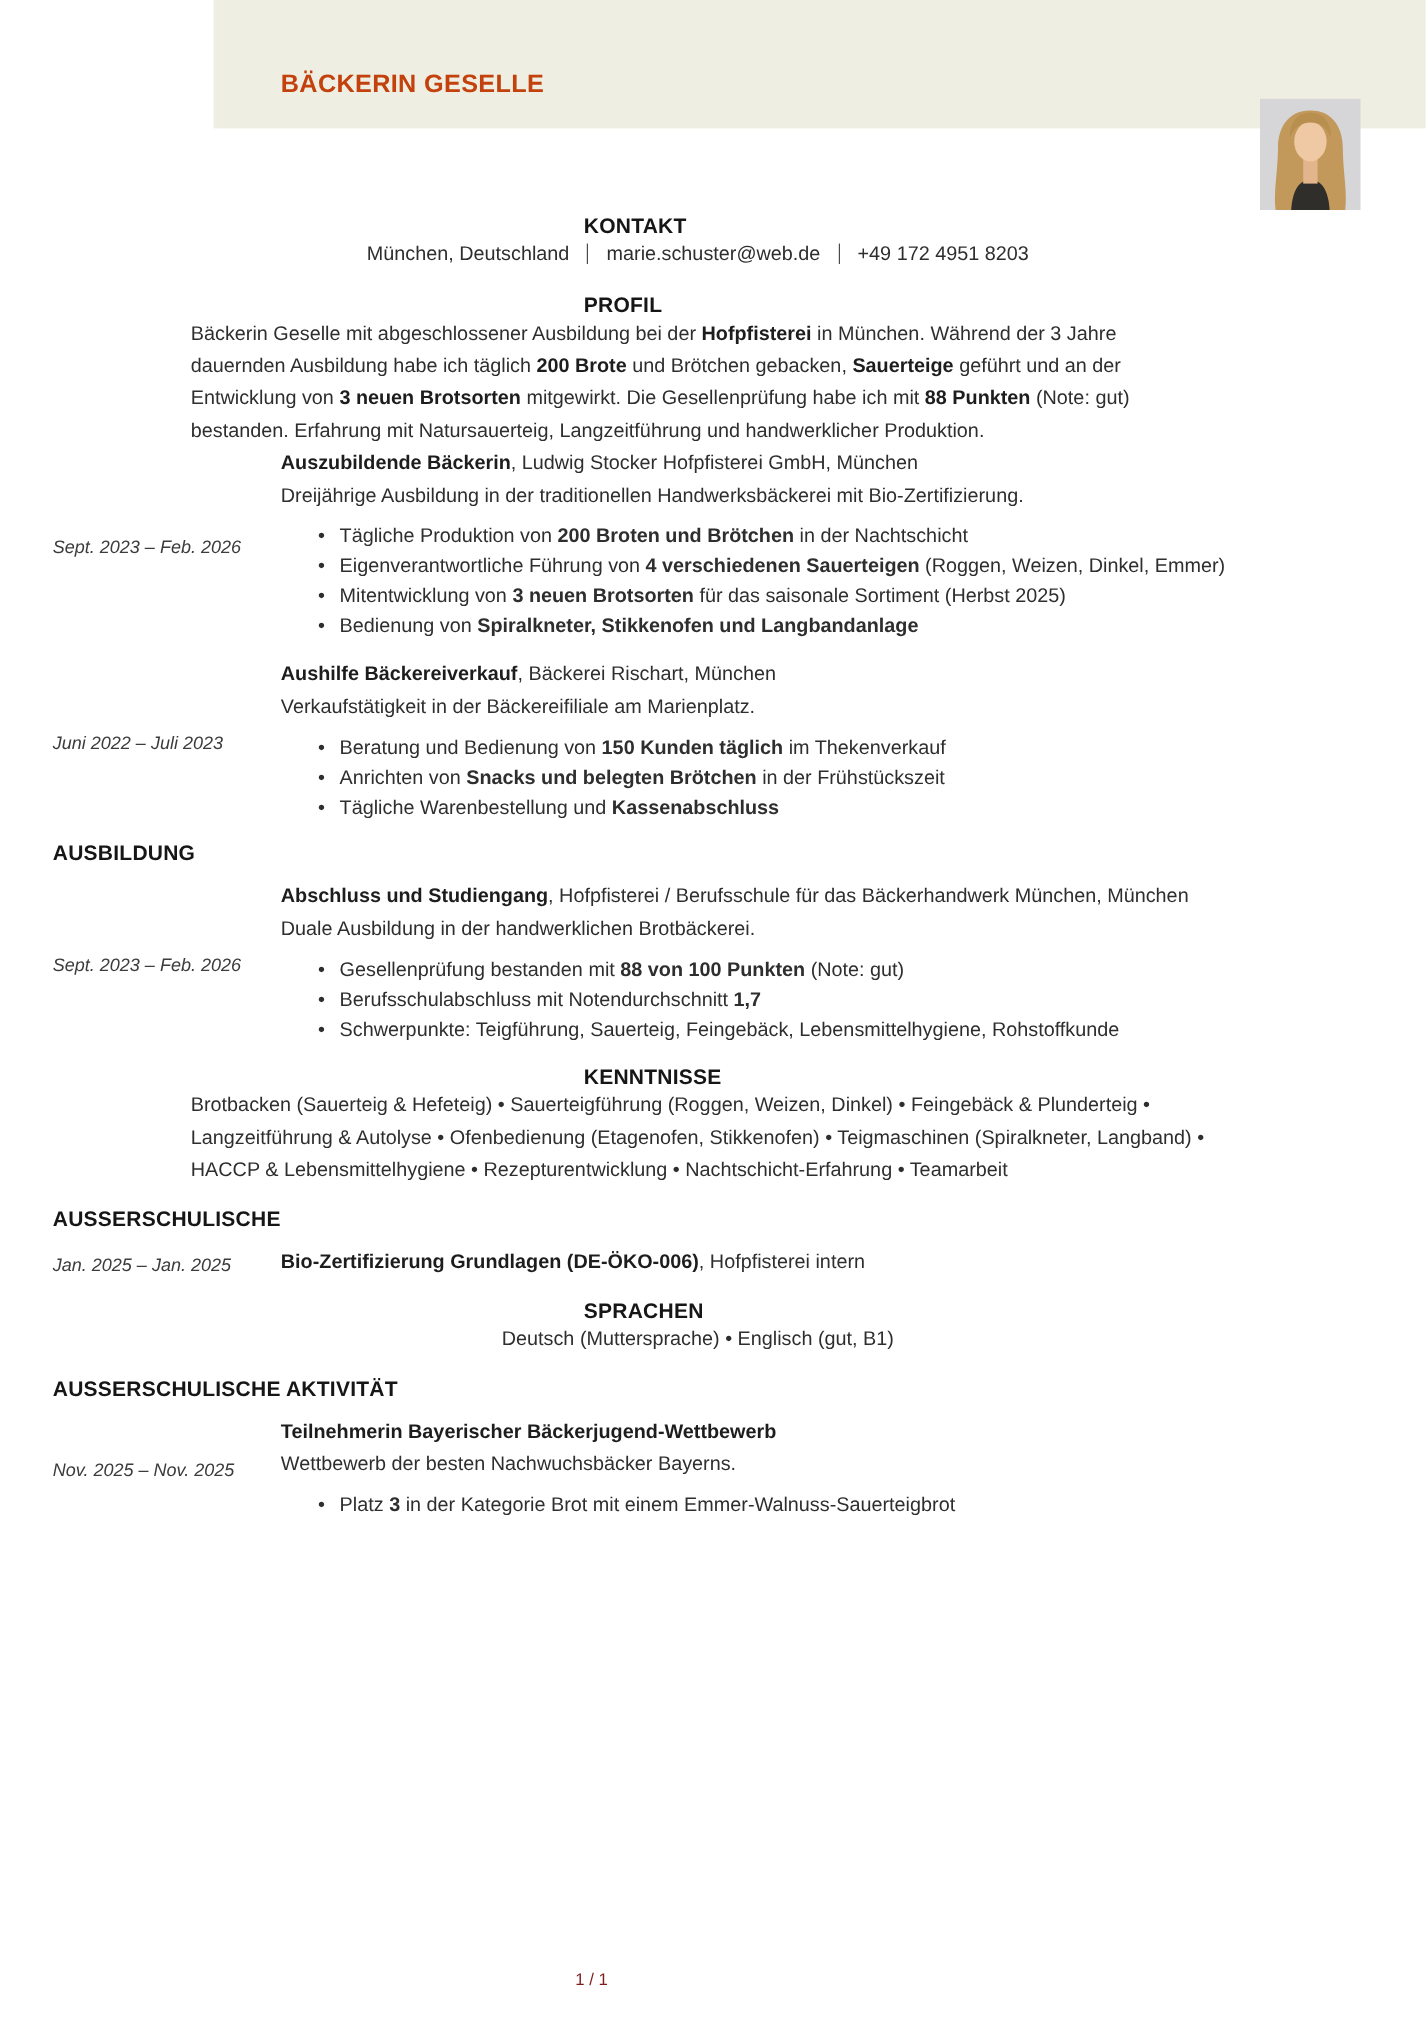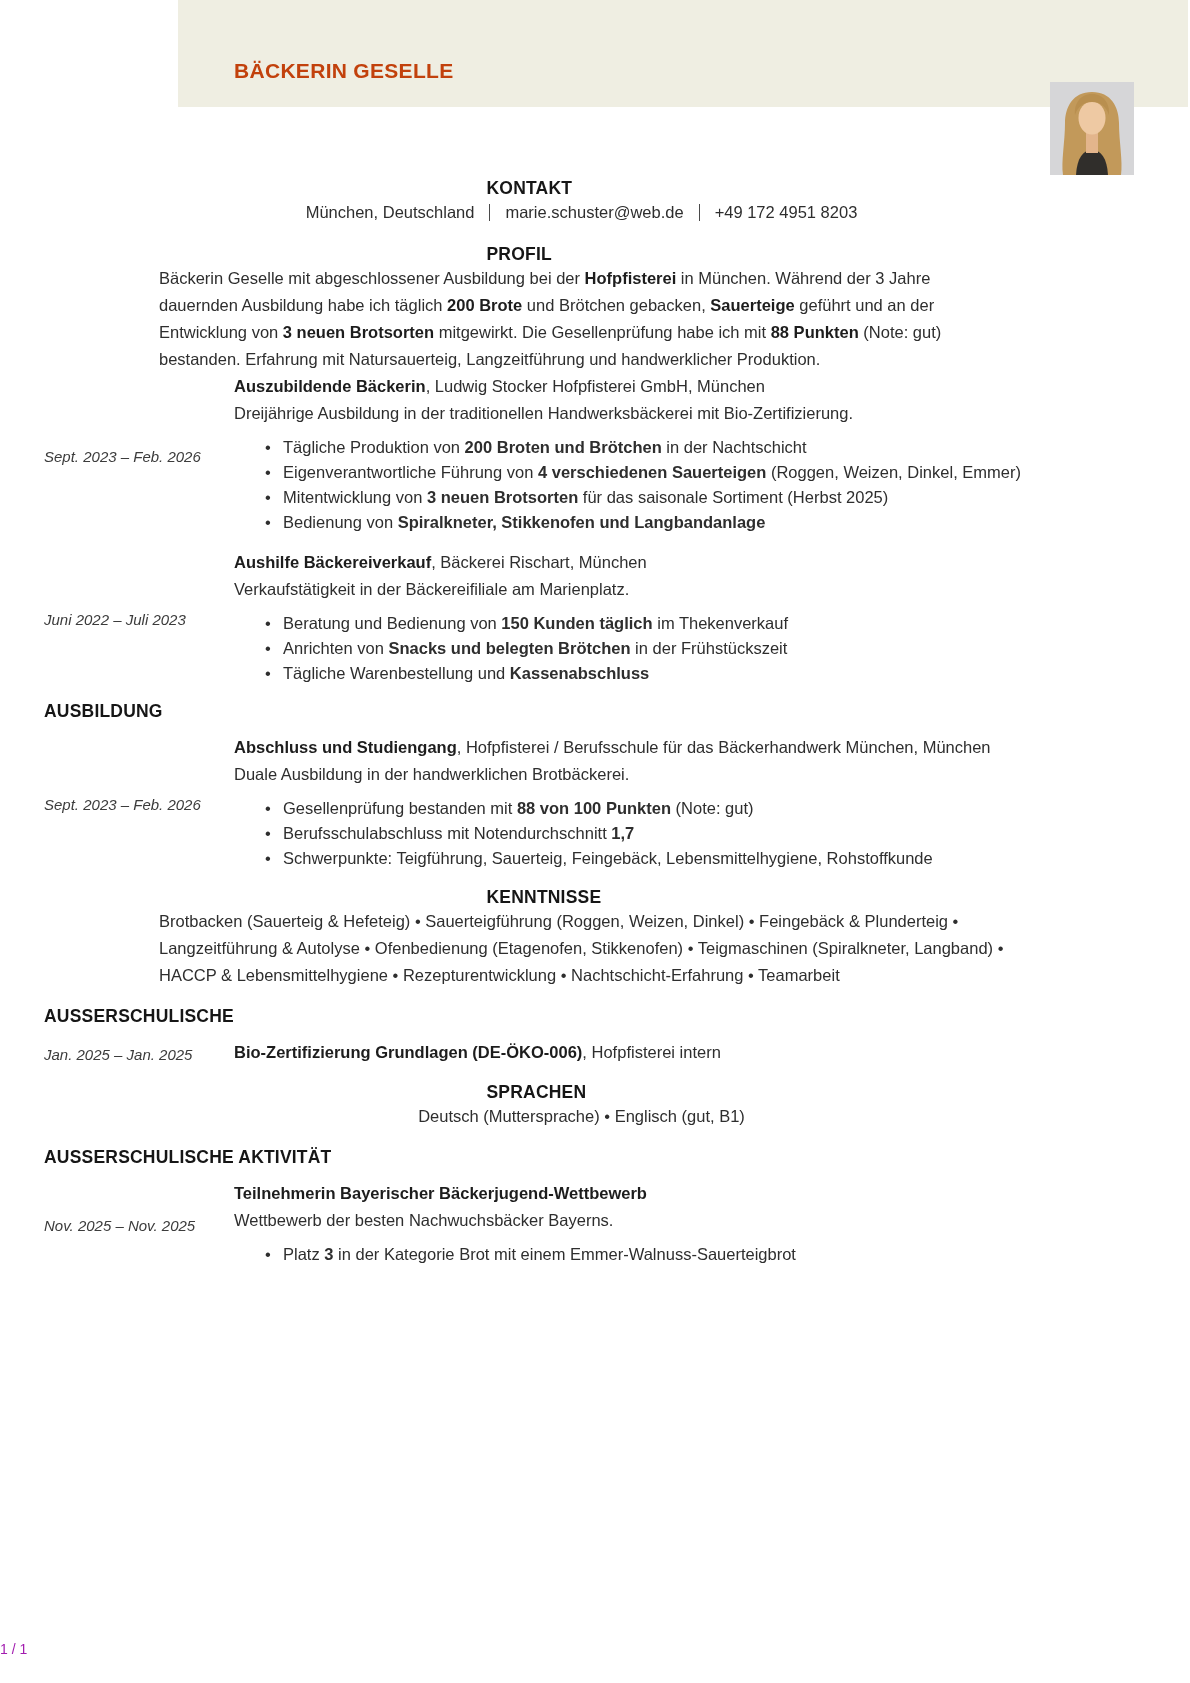--- a/index.html
+++ b/index.html
@@ -22,21 +22,21 @@
   .section-heading{font-size:17.5px;font-weight:700;color:#161616;letter-spacing:0.2px;margin:10px 0 12px 0;line-height:22px;}
   .entry{display:flex;align-items:center;margin-bottom:14px;}
   .entry-date{width:190px;flex-shrink:0;font-style:italic;font-size:15px;color:#3c3c3c;padding-top:4px;}
   .entry-body{flex:1;max-width:845px;}
   .entry-title{font-size:16.5px;line-height:27px;color:#2e2e2e;}
   .entry-sub{font-size:16.5px;line-height:27px;color:#2e2e2e;}
   ul.bullets{margin:8px 0 0 0;padding:0 0 0 31px;list-style:none;}
   ul.bullets li{position:relative;padding-left:18px;font-size:16.5px;line-height:25px;color:#2e2e2e;}
   ul.bullets li::before{content:"•";position:absolute;left:0;top:0;color:#2e2e2e;}
   .sep{display:inline-block;width:0;height:17px;border-left:1.5px solid #4a4a4a;margin:0 15px;vertical-align:-3px;}
-  .footer{position:absolute;left:0;bottom:26px;width:986px;font-size:14px;color:#a21caf;}
+  .footer{position:absolute;left:0;bottom:26px;width:986px;text-align:center;font-size:14px;color:#7f1d1d;}
   .skills-row .row-body, .lang-row .row-body{color:#2e2e2e;}
 </style>
 </head>
 <body>
 
 <div class="accent-band"></div>
 
 <div class="header-block">
   <div class="job-title">BÄCKERIN GESELLE</div>
 </div>

